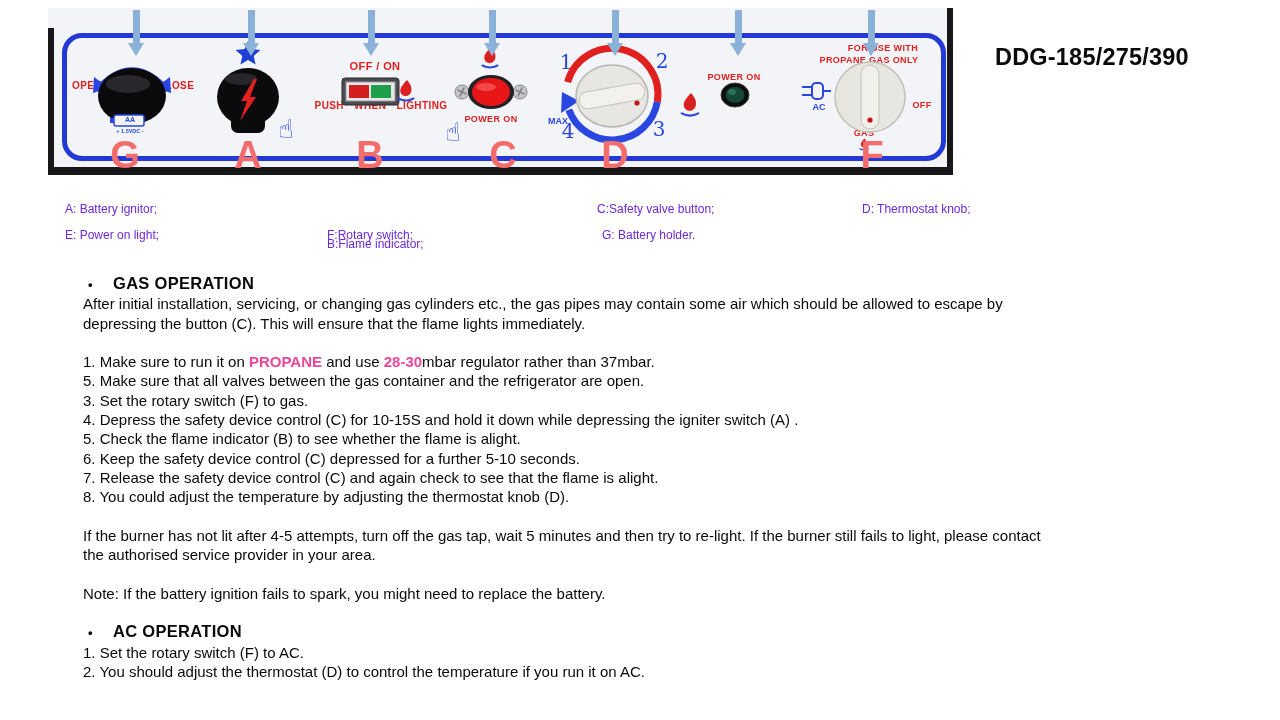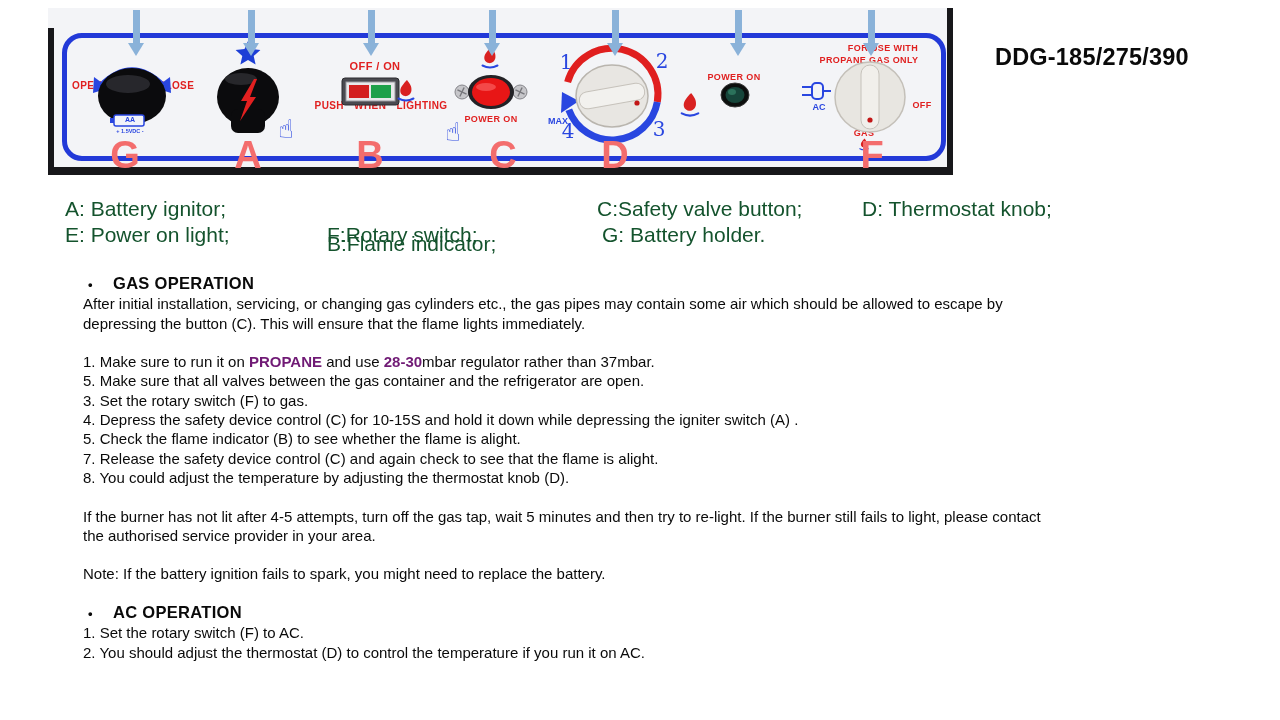--- a/index.html
+++ b/index.html
@@ -21,32 +21,32 @@
   .therm-num{position:absolute;color:#2946e0;font-size:20px;line-height:1;z-index:4;
              font-family:"DejaVu Serif",serif;transform:translateX(-50%);}
 
   
   .arrow{position:absolute;top:2px;width:16px;z-index:5;}
   .arrow .shaft{width:7px;height:33px;margin:0 auto;background:#8ab2d9;}
   .arrow .head{width:0;height:0;margin:0 auto;border-left:8px solid transparent;
                border-right:8px solid transparent;border-top:13px solid #8ab2d9;}
 
   
-  .legend{position:absolute;font-size:21px;color:#14532d;line-height:20px;white-space:nowrap;}
+  .legend{position:absolute;font-size:12px;color:#6d28d9;line-height:20px;white-space:nowrap;}
 
   
   #doc-title{position:absolute;left:995px;top:44px;font-size:23.5px;font-weight:bold;
              letter-spacing:.2px;white-space:nowrap;}
   #body-text{position:absolute;left:83px;top:274px;width:1060px;font-size:15px;
              line-height:19.3px;}
   #body-text .line{white-space:nowrap;}
   #body-text .sp{height:19.3px;}
   .sec-head{font-size:16.5px;font-weight:bold;letter-spacing:.3px;}
   .sec-head .bullet{display:inline-block;margin-left:5px;width:25px;font-size:13px;font-weight:bold;}
-  .em-red{color:#701a75;font-weight:bold;}
+  .em-red{color:#ec4899;font-weight:bold;}
 </style>
 </head>
 <body>
 
 <div id="page">
 
   <div id="panel">
 
     <div class="edge" style="left:0;top:20px;width:6px;height:147px;"></div>
     <div class="edge" style="right:0;top:0;width:6px;height:167px;"></div>
@@ -215,20 +215,21 @@
     </div>
     <div class="line">After initial installation, servicing, or changing gas cylinders etc., the gas pipes may contain some air which should be allowed to escape by</div>
     <div class="line">depressing the button (C). This will ensure that the flame lights immediately.</div>
     <div class="sp"></div>
 
     <div class="line"><span>1. Make sure to run it on </span><span class="em-red">PROPANE</span><span> and use </span><span class="em-red">28-30</span><span>mbar regulator rather than 37mbar.</span></div>
     <div class="line">5. Make sure that all valves between the gas container and the refrigerator are open.</div>
     <div class="line">3. Set the rotary switch (F) to gas.</div>
     <div class="line">4. Depress the safety device control (C) for 10-15S and hold it down while depressing the igniter switch (A) .</div>
     <div class="line">5. Check the flame indicator (B) to see whether the flame is alight.</div>
+    <div class="line">6. Keep the safety device control (C) depressed for a further 5-10 seconds.</div>
     <div class="line">7. Release the safety device control (C) and again check to see that the flame is alight.</div>
     <div class="line">8. You could adjust the temperature by adjusting the thermostat knob (D).</div>
     <div class="sp"></div>
 
     <div class="line">If the burner has not lit after 4-5 attempts, turn off the gas tap, wait 5 minutes and then try to re-light. If the burner still fails to light, please contact</div>
     <div class="line">the authorised service provider in your area.</div>
     <div class="sp"></div>
 
     <div class="line">Note: If the battery ignition fails to spark, you might need to replace the battery.</div>
     <div class="sp"></div>

